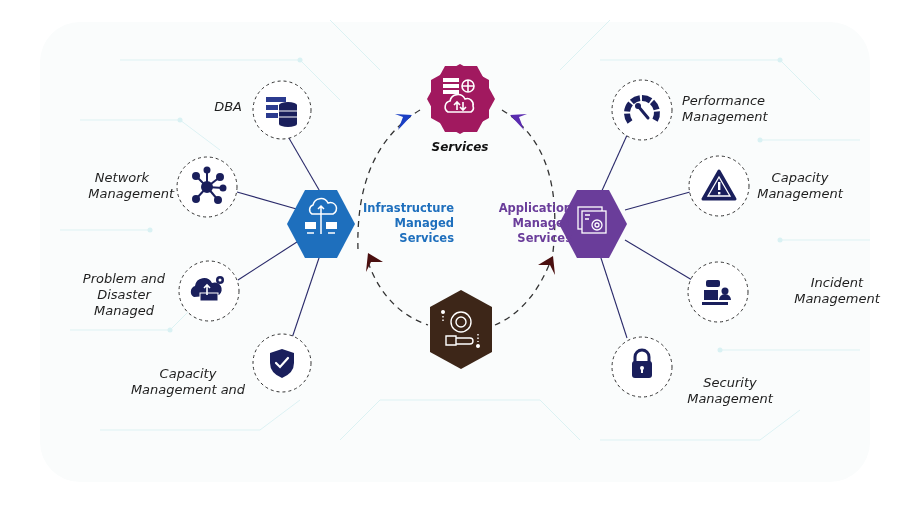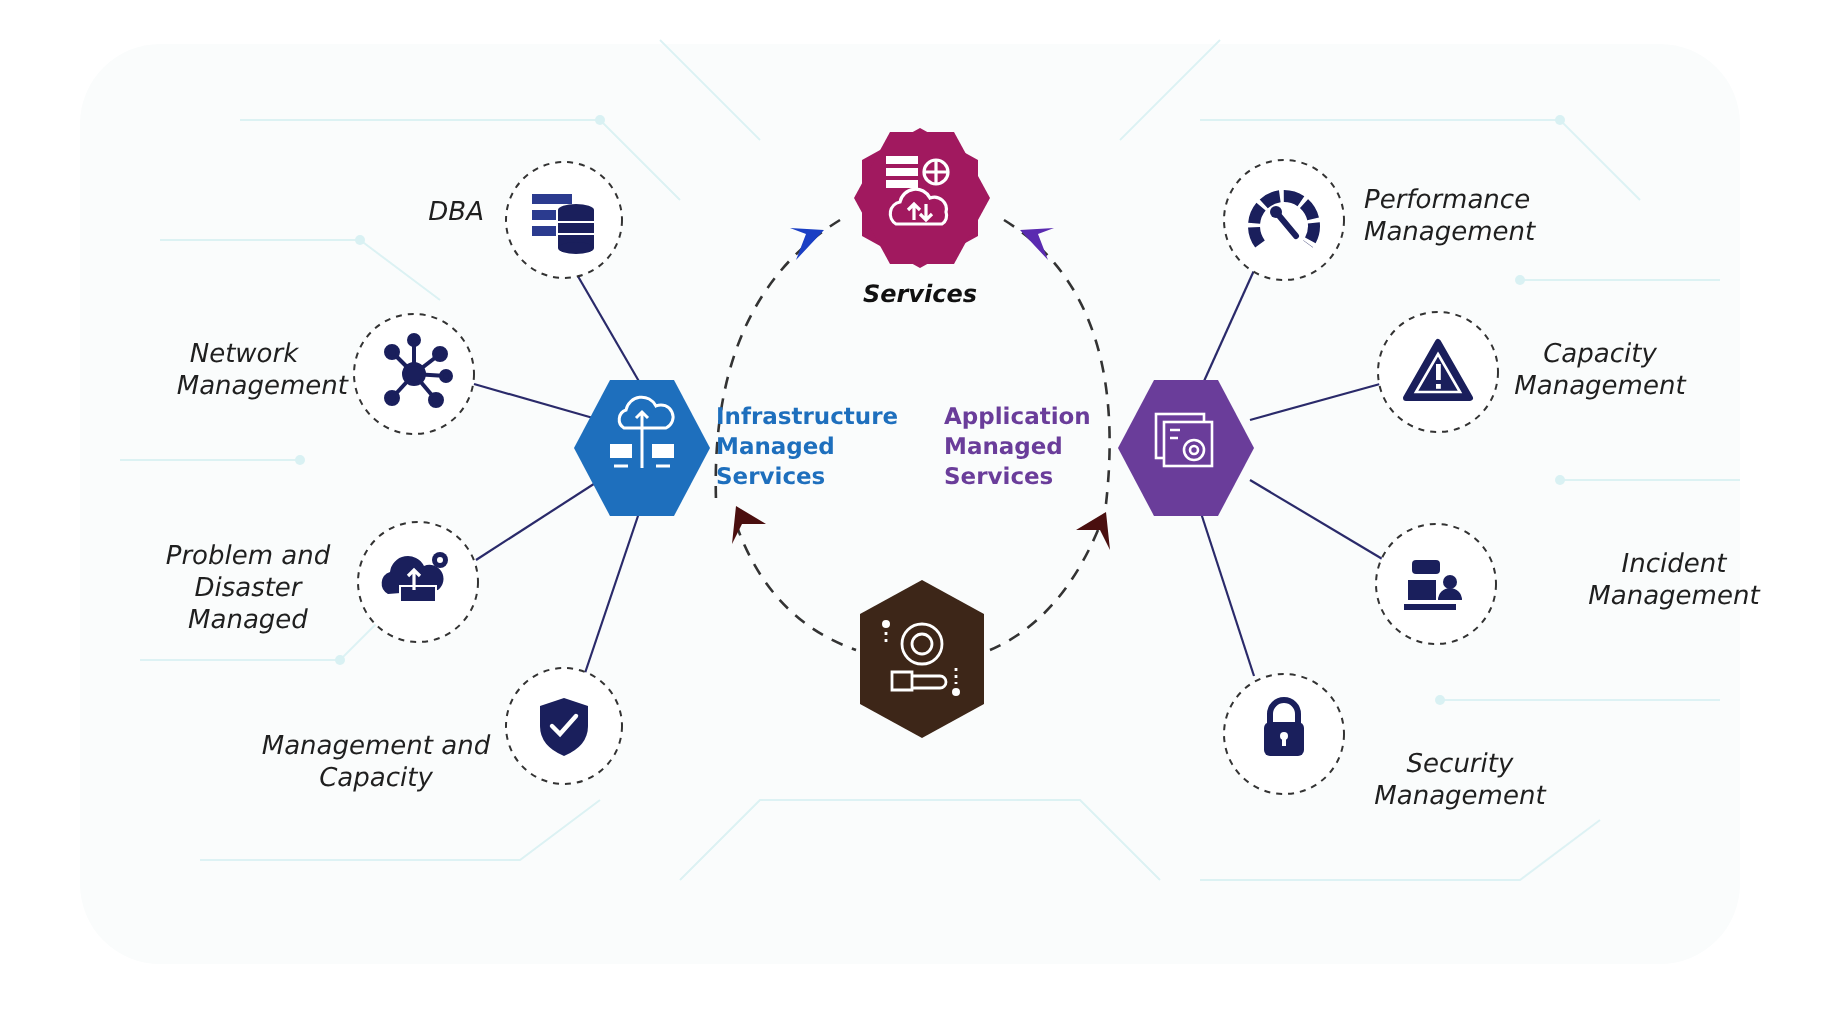--- a/index.html
+++ b/index.html
@@ -3,21 +3,21 @@
 <meta charset="utf-8">
 <style>
   html, body { margin: 0; padding: 0; background: #ffffff; }
   body { width: 915px; height: 508px; position: relative; overflow: hidden;
          font-family: "DejaVu Sans", "Liberation Sans", sans-serif; }
   #stage { position: absolute; left: 0; top: 0; width: 915px; height: 508px; }
   .label { position: absolute; font-size: 13px; line-height: 16px; color: #1f1f1f; white-space: nowrap; font-style: italic; }
   .label.right { text-align: right; }
   .label.center { text-align: center; }
   .label.left { text-align: left; }
-  .hex-label { position: absolute; font-size: 11.5px; line-height: 15px; font-weight: bold; text-align: left; white-space: nowrap; }
+  .hex-label { position: absolute; font-size: 11.5px; line-height: 15px; font-weight: bold; text-align: right; white-space: nowrap; }
   .line { display: block; }
 </style>
 </head>
 <body>
 
 <svg id="stage" viewBox="0 0 915 508" xmlns="http://www.w3.org/2000/svg">
 
   <g>
     <rect x="40" y="22" width="830" height="460" rx="40" fill="#fafcfc"></rect>
     <g stroke="#d9f1f3" stroke-width="1" fill="none" opacity="0.9">
@@ -236,22 +236,22 @@
 <div class="label right" style="left:70px;top:170px;width:104px;">
   <span class="line" style="text-align:center;">Network</span>
   <span class="line">Management</span>
 </div>
 <div class="label center" style="left:74px;top:271px;width:100px;">
   <span class="line">Problem and</span>
   <span class="line">Disaster</span>
   <span class="line">Managed</span>
 </div>
 <div class="label center" style="left:118px;top:366px;width:140px;">
+  <span class="line">Capacity</span>
   <span class="line">Management and</span>
-  <span class="line">Capacity</span>
 </div>
 
 <div class="label left" style="left:682px;top:93px;width:110px;">
   <span class="line">Performance</span>
   <span class="line">Management</span>
 </div>
 <div class="label center" style="left:750px;top:170px;width:100px;">
   <span class="line">Capacity</span>
   <span class="line">Management</span>
 </div>

